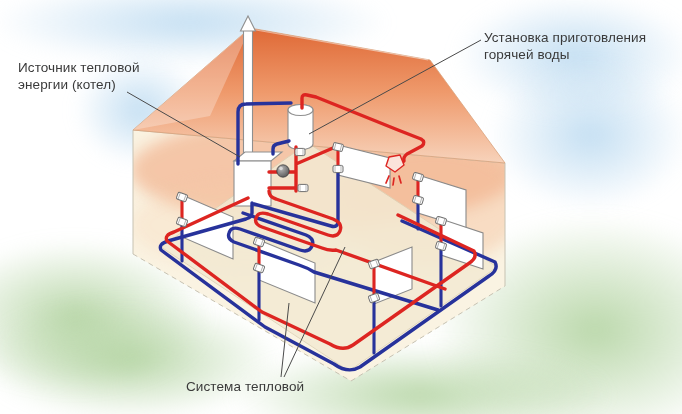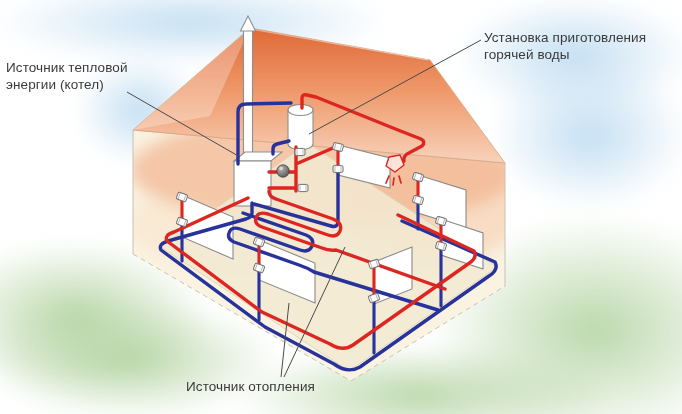--- a/index.html
+++ b/index.html
@@ -175,18 +175,18 @@
       <path d="M 389,176 L 386,183 M 394,178 L 393,185 M 399,176 L 401,183" fill="none" stroke="var(--supply-pipe-red,#dd2521)" stroke-width="1.7" stroke-linecap="round"></path>
     </g>
 
     <g>
       <line class="leader" x1="127" y1="92" x2="240" y2="157"></line>
       <line class="leader" x1="481" y1="40" x2="309" y2="134"></line>
       <path class="leader" d="M 281,377 L 289,303 M 284,377 L 345,247"></path>
     </g>
   </svg>
 
-  <div class="lbl" style="left:6px;top:59px;width:160px;">Источник тепловой
+  <div class="lbl" style="left:18px;top:59px;width:160px;">Источник тепловой
 энергии (котел)</div>
   <div class="lbl" style="left:484px;top:29px;width:200px;">Установка приготовления
 горячей воды</div>
-  <div class="lbl" style="left:186px;top:378px;width:170px;">Источник отопления</div>
+  <div class="lbl" style="left:186px;top:378px;width:170px;">Система тепловой</div>
 </div>
 
 </body></html>

